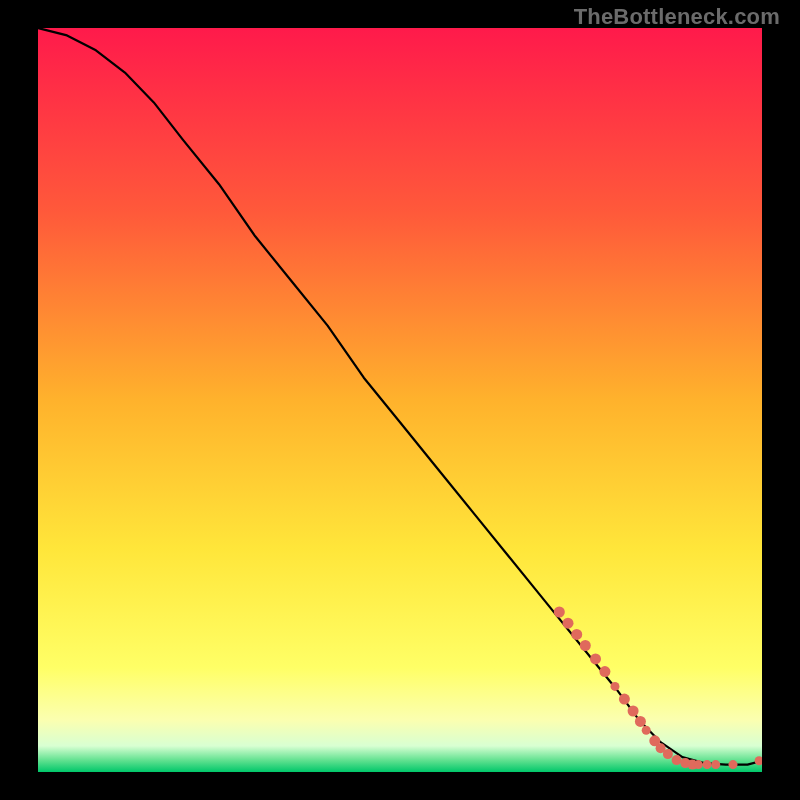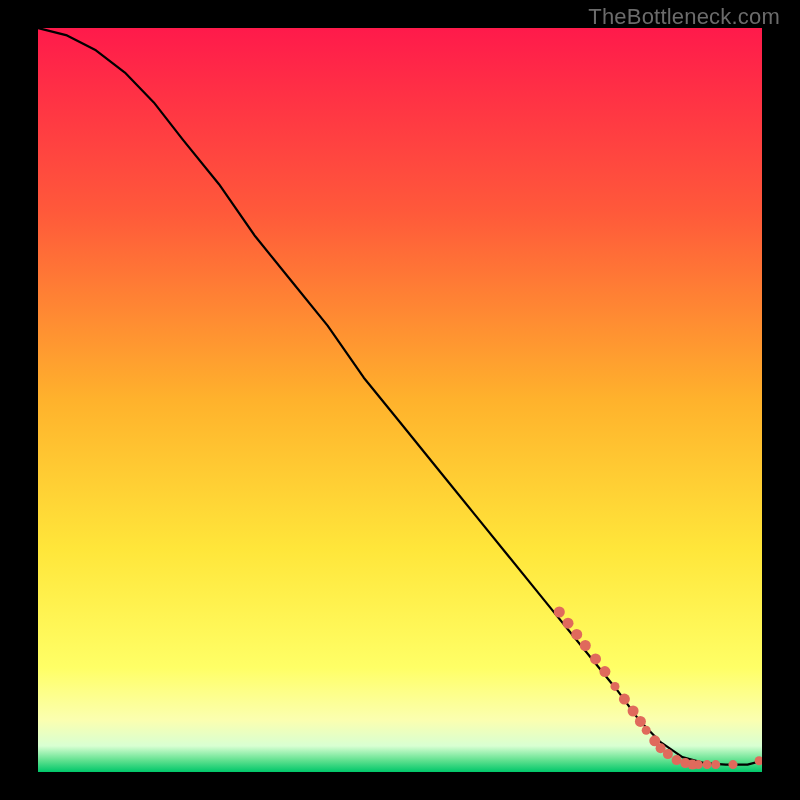--- a/index.html
+++ b/index.html
@@ -23,21 +23,21 @@
     top: 28px;
     width: 724px;
     height: 744px;
   }
   .attribution {
     position: absolute;
     top: 4px;
     right: 20px;
     color: #6b6b6b;
     font-size: 22px;
-    font-weight: 400;
+    font-weight: 700;
     letter-spacing: 0.2px;
     user-select: none;
   }
   svg { display: block; }
 </style>
 </head>
 <body>
 
 <div class="frame">
   <div class="plot">

